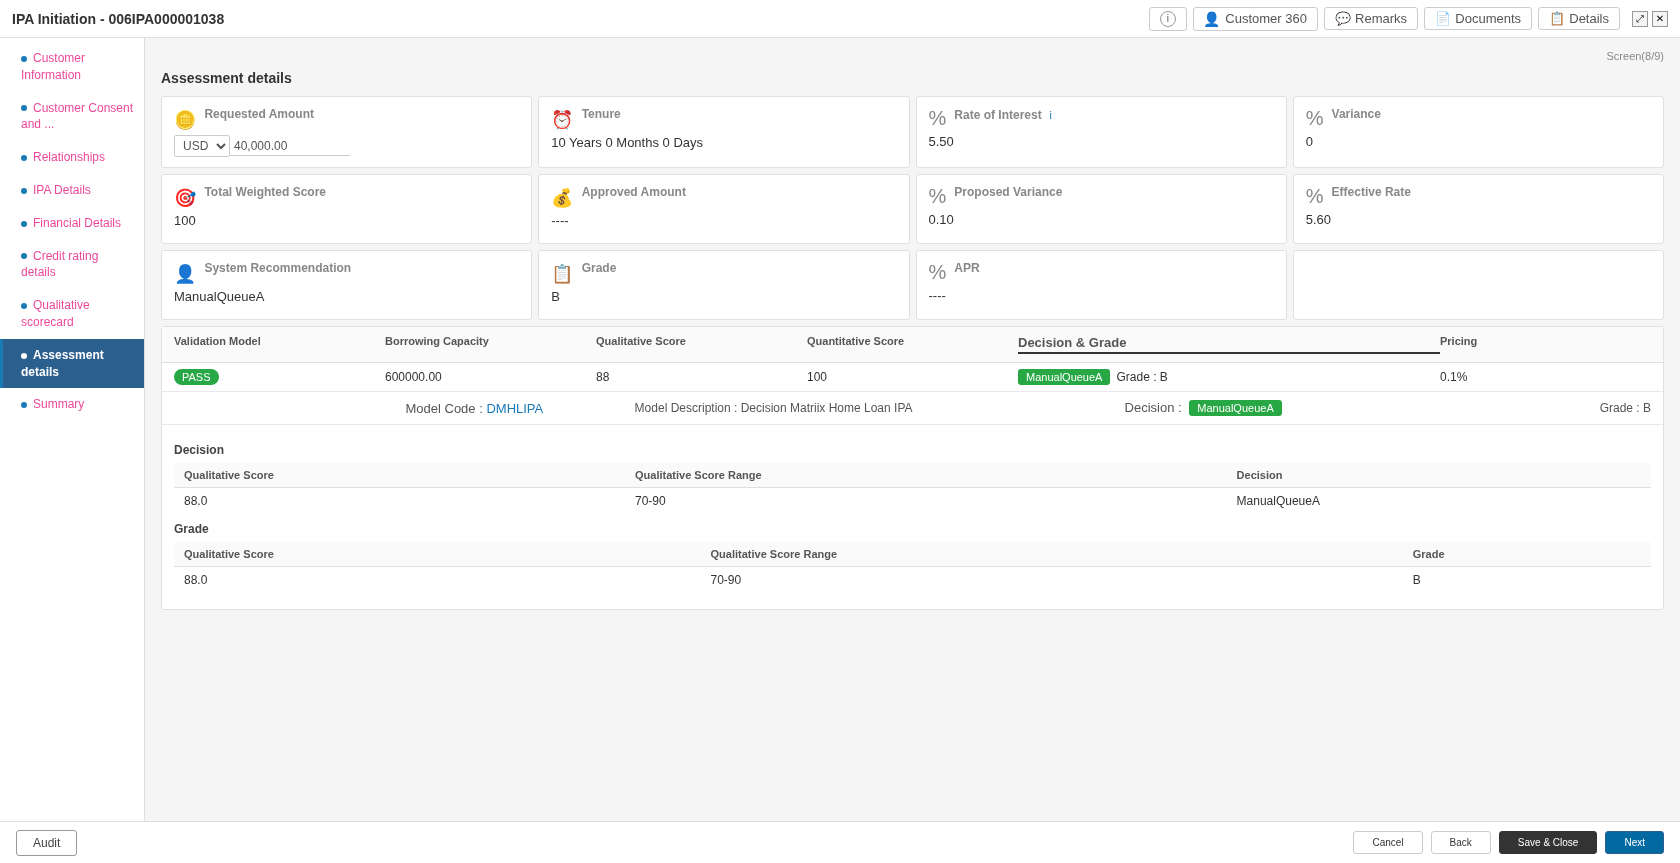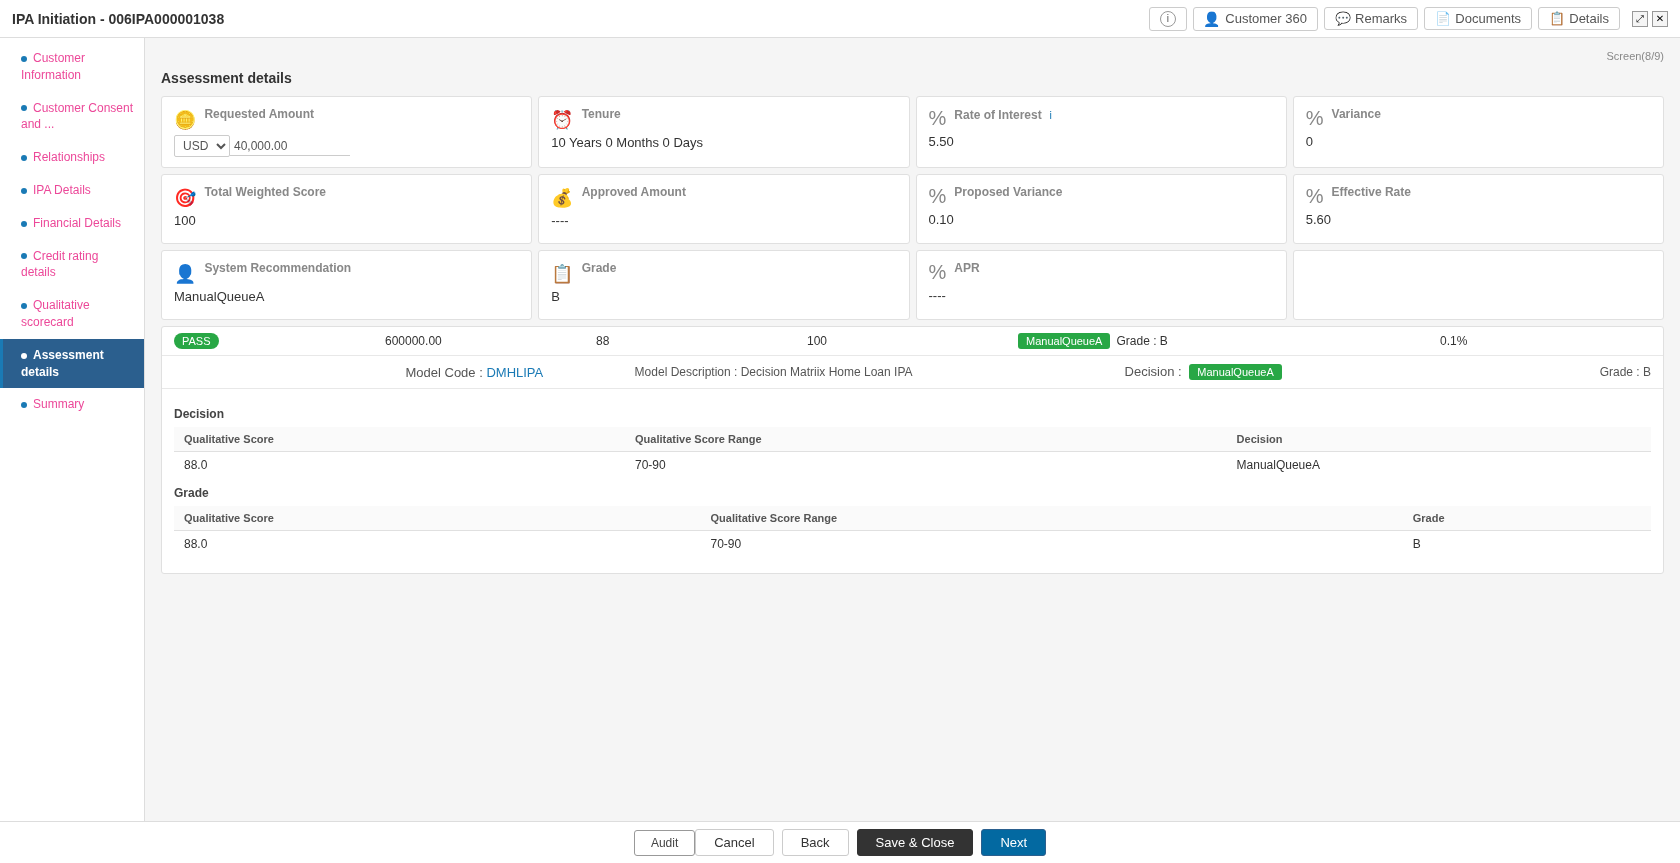--- a/index.html
+++ b/index.html
@@ -109,27 +109,27 @@
     }
     .sub-table td { padding: 6px 10px; font-size: 12px; color: #333; border-bottom: 1px solid #f0f0f0; }
     .sub-table tr:last-child td { border-bottom: none; }
 
     
     .dg-underline { border-bottom: 2px solid #333; padding-bottom: 2px; }
 
     
     .footer {
       height: 42px; background: #fff; border-top: 1px solid #ddd;
-      display: flex; align-items: center; justify-content: center;
+      display: flex; align-items: center; justify-content: space-between;
       padding: 0 16px;
     }
     .footer-left { }
     .footer-right { display: flex; gap: 8px; }
     .footer-btn {
-      padding: 5px 18px; border-radius: 3px; cursor: pointer; font-size: 13px;
+      padding: 5px 18px; border-radius: 3px; cursor: pointer; font-size: 10px;
       border: 1px solid #ccc; background: #fff; color: #333;
     }
     .footer-btn.primary { background: #0369a1; color: #fff; border-color: #2b5f8e; }
     .footer-btn.dark { background: #333; color: #fff; border-color: #333; }
     .audit-btn { padding: 5px 16px; border: 1px solid #999; background: #fff; cursor: pointer; border-radius: 3px; font-size: 12px; color: #444; }
   </style>
 </head>
 <body>
 
 <div class="title-bar">
@@ -299,20 +299,30 @@
           <span class="card-label">APR</span>
         </div>
         <div class="card-value">----</div>
       </div>
 
       <div class="info-card"></div>
     </div>
 
     <div class="model-section">
 
+      <div class="model-header-row">
+        <div class="model-header-cell">Validation Model</div>
+        <div class="model-header-cell">Borrowing Capacity</div>
+        <div class="model-header-cell">Qualitative Score</div>
+        <div class="model-header-cell">Quantitative Score</div>
+        <div class="model-header-cell dg-underline">
+          <span>Decision &amp; Grade</span>
+        </div>
+        <div class="model-header-cell">Pricing</div>
+      </div>
 
       <div class="model-data-row">
         <div class="model-data-cell">
           <span class="pass-badge">PASS</span>
         </div>
         <div class="model-data-cell">600000.00</div>
         <div class="model-data-cell">88</div>
         <div class="model-data-cell">100</div>
         <div class="model-data-cell decision-grade-cell">
           <span class="manual-badge">ManualQueueA</span>

